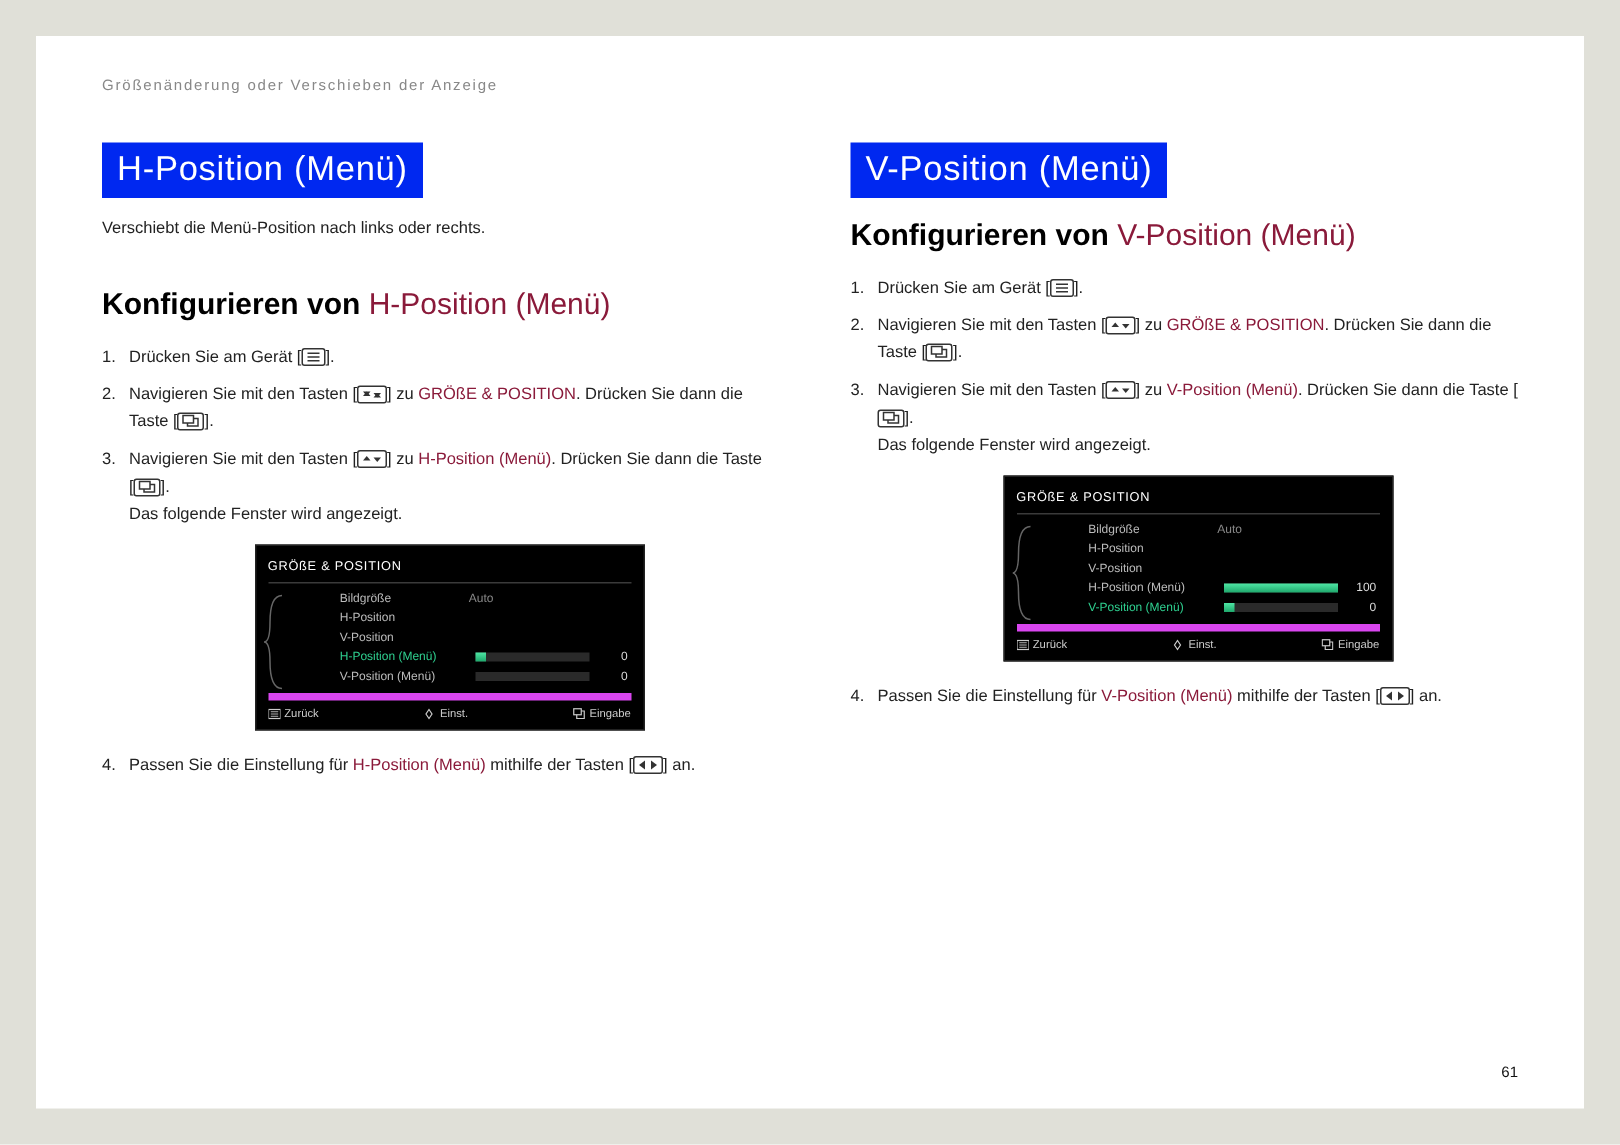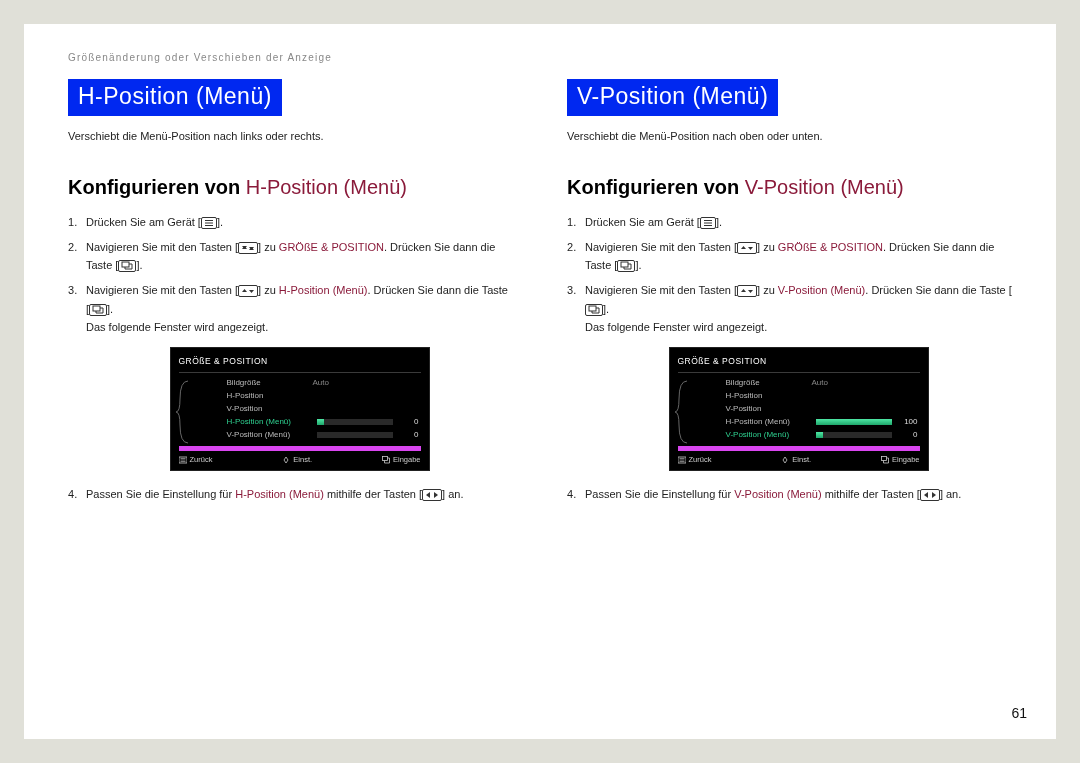--- a/index.html
+++ b/index.html
@@ -14,21 +14,21 @@
     width: 1032px;
     height: 715px;
     background: #ffffff;
     padding: 28px 44px 20px 44px;
     position: relative;
   }
   .breadcrumb {
     font-size: 10px;
     letter-spacing: 1.2px;
     color: #888;
-    margin-bottom: 16px;
+    margin-bottom: 32px;
   }
   .columns {
     display: flex;
     gap: 54px;
   }
   .col { flex: 1; }
   .section-title-bar {
     background: #0028f0;
     color: #fff;
     font-size: 23px;
@@ -150,22 +150,22 @@
     margin-top: 4px;
     padding-top: 3px;
     font-size: 7.5px;
     color: #ccc;
   }
   .osd-footer span { display: inline-flex; align-items: center; gap: 3px; }
   .osd-footer .fi { display:inline-block; width:8px; height:8px; }
   .page-num {
     position: absolute;
     bottom: 18px;
-    right: 29px;
-    font-size: 14px;
+    right: 44px;
+    font-size: 10px;
     color: #111;
   }
 </style>
 </head>
 <body>
 
 <div class="page">
 
   <div class="breadcrumb">Größenänderung oder Verschieben der Anzeige</div>
 
@@ -287,21 +287,20 @@
                 <path d="M1 4 L5 1 L5 7 Z" fill="#333"></path>
                 <path d="M13 4 L9 1 L9 7 Z" fill="#333"></path>
               </svg>
             </span><span>] an.</span>
         </li>
       </ol>
     </div>
 
     <div class="col">
       <div class="section-title-bar">V-Position (Menü)</div>
-      <p class="intro">Verschiebt die Menü-Position nach oben oder unten.</p>
 
       <h2 class="config-heading">
         <span class="bold">Konfigurieren von </span><span class="maroon">V-Position (Menü)</span>
       </h2>
 
       <ol class="steps">
         <li>
           <span>Drücken Sie am Gerät [</span><span class="icon-box icon-menu">
               <svg viewBox="0 0 10 8">
                 <line x1="1" y1="1.5" x2="9" y2="1.5" stroke="#333" stroke-width="1"></line>

